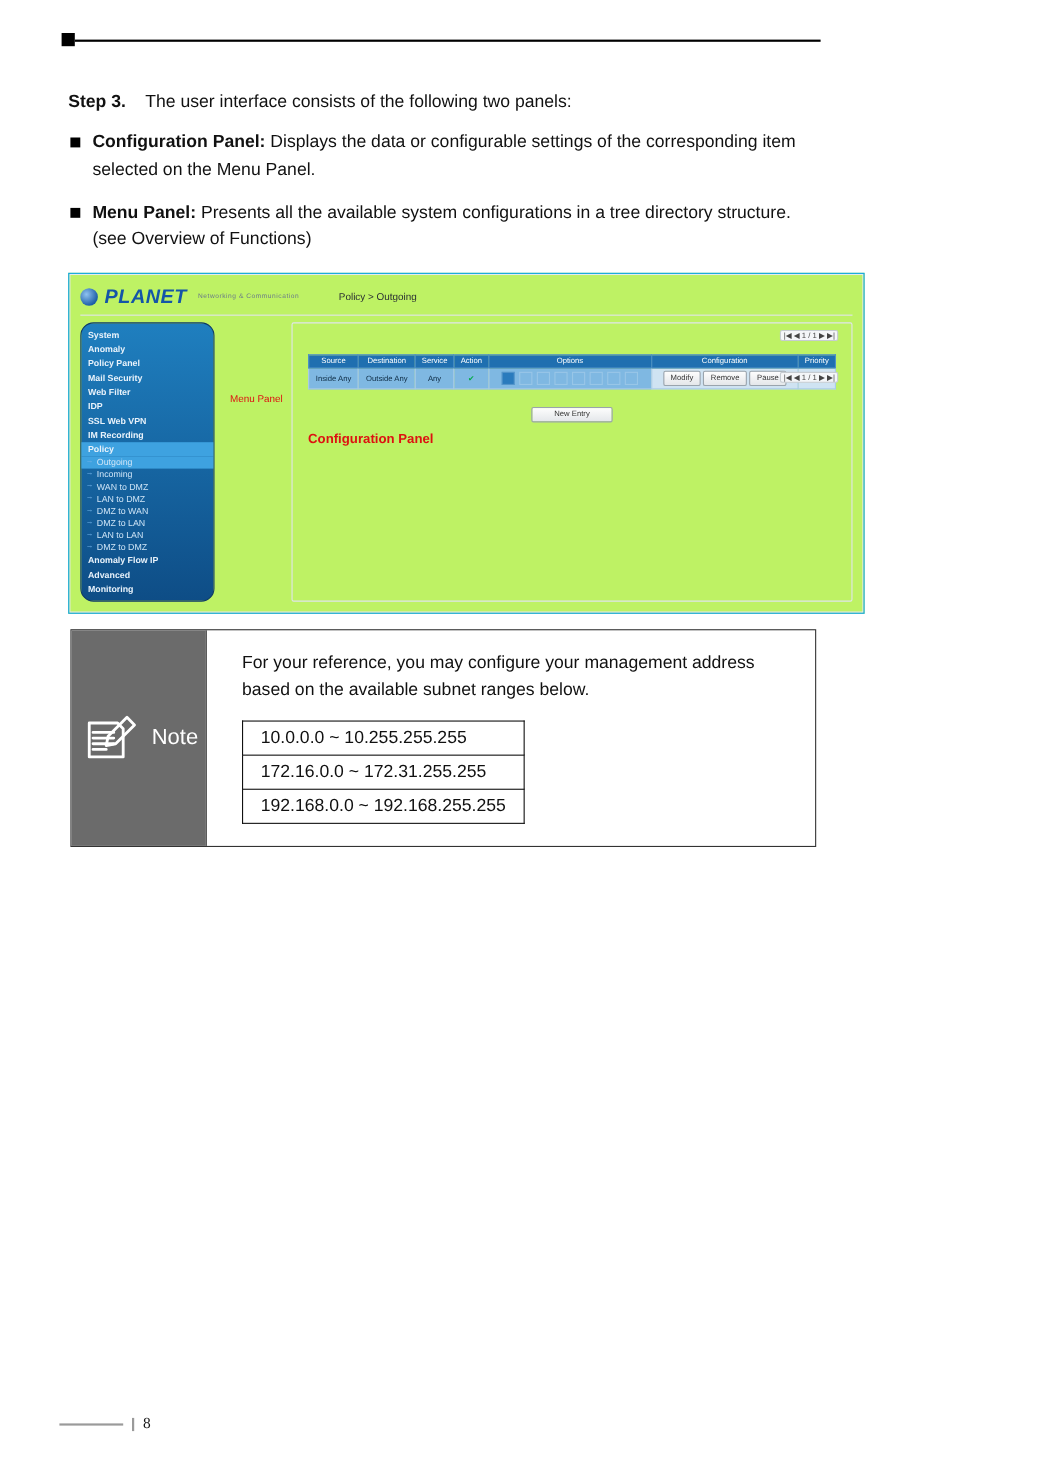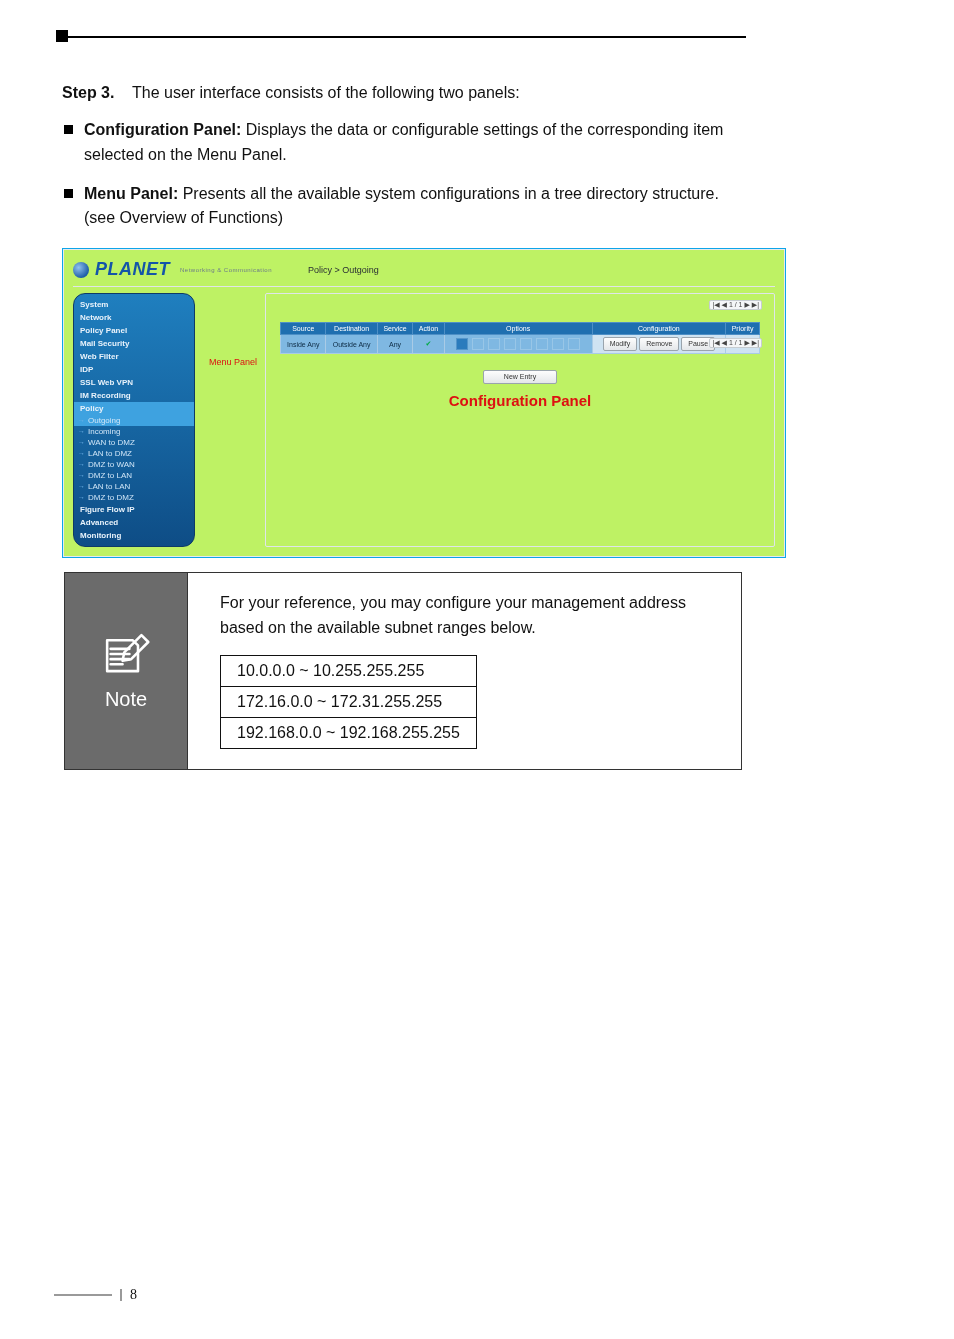--- a/index.html
+++ b/index.html
@@ -30,25 +30,25 @@
   .menu-label{font-size:9px;color:#d11;margin:64px 0 0 6px;white-space:nowrap}
   .sw-main{flex:1;border:1px solid #dfe5ea;border-radius:2px;padding:10px 14px 12px 14px;position:relative;min-height:200px}
   .pager{position:absolute;right:12px;top:6px;font-size:7px;color:#444;border:1px solid #c6ccd1;border-radius:2px;padding:0 2px;background:#f4f6f8}
   .pager2{position:absolute;right:12px;top:44px;font-size:7px;color:#444;border:1px solid #c6ccd1;border-radius:2px;padding:0 2px;background:#f4f6f8}
   table.grid{border-collapse:collapse;width:100%;font-size:7px;margin-top:18px}
   table.grid th{background:#1f6fb0;color:#fff;font-weight:400;padding:2px 4px;border:1px solid #4d8fc6;white-space:nowrap}
   table.grid td{background:#7fb8e2;color:#0c2a43;padding:2px 4px;border:1px solid #a9cbe6;text-align:center;white-space:nowrap}
   .btn-xs{display:inline-block;background:linear-gradient(#fdfdfd,#e4e7ea);border:1px solid #9aa4ad;border-radius:2px;font-size:7px;padding:0 6px;color:#333;line-height:12px}
   .opt-ic{display:inline-block;width:10px;height:10px;vertical-align:middle;border:1px solid #fff3;margin:0 1px}
   .new-entry{display:block;margin:16px auto 8px auto}
-  .conf-label{color:#d11;font-size:15px;text-align:center;font-weight:700;margin-top:8px}
+  .conf-label{color:#d11;font-size:12px;font-weight:700;margin-top:8px}
   .figcap{text-align:center;font-size:15px;margin:14px 0 28px 0}
   .figcap b{font-weight:700}
   .note-box{display:flex;border:1px solid #333;margin:0 2px}
-  .note-left{width:110px;background:#6b6b6b;color:#fff;display:flex;flex-direction:column;align-items:center;justify-content:center;gap:10px;padding:18px 6px}
+  .note-left{width:110px;background:#6b6b6b;color:#fff;display:flex;flex-direction:row;align-items:center;justify-content:center;gap:10px;padding:18px 6px}
   .note-left .nicon{width:56px;height:48px}
   .note-left .nlabel{font-size:20px}
   .note-right{flex:1;padding:18px 20px 20px 32px;border-left:1px solid #333}
   .note-text{font-size:16px;line-height:1.55;margin:0 0 14px 0}
   table.ranges{border-collapse:collapse}
   table.ranges td{border:1px solid #111;padding:6px 16px;font-size:16px;white-space:nowrap}
   .page-footer{position:absolute;left:54px;bottom:36px;display:flex;align-items:center;gap:8px;font-size:14px;font-family:Georgia,'Times New Roman',serif}
   .page-footer .bar{width:58px;height:2px;background:#9a9a9a}
   .page-footer .tick{width:2px;height:12px;background:#9a9a9a}
 </style>
@@ -84,37 +84,37 @@
             <span class="globe"></span>
             <span>PLANET</span>
             <span class="sub">Networking &amp; Communication</span>
           </span>
           <span class="sw-bc">Policy &gt; Outgoing</span>
         </div>
         <div class="sw-body">
           <div style="display:flex;flex-direction:column">
             <div class="sw-side">
               <div class="sec">System</div>
-              <div class="sec">Network</div>
+              <div class="sec">Anomaly</div>
               <div class="sec">Policy Panel</div>
               <div class="sec">Mail Security</div>
               <div class="sec">Web Filter</div>
               <div class="sec">IDP</div>
               <div class="sec">SSL Web VPN</div>
               <div class="sec">IM Recording</div>
               <div class="sec hl">Policy</div>
                 <div class="itm hl">Outgoing</div>
                 <div class="itm">Incoming</div>
                 <div class="itm">WAN to DMZ</div>
                 <div class="itm">LAN to DMZ</div>
                 <div class="itm">DMZ to WAN</div>
                 <div class="itm">DMZ to LAN</div>
                 <div class="itm">LAN to LAN</div>
                 <div class="itm">DMZ to DMZ</div>
-              <div class="sec">Figure Flow IP</div>
+              <div class="sec">Anomaly Flow IP</div>
               <div class="sec">Advanced</div>
               <div class="sec">Monitoring</div>
             </div>
           </div>
           <div class="menu-label">Menu Panel</div>
           <div class="sw-main">
             <span class="pager">|◀ ◀ 1 / 1 ▶ ▶|</span>
             <table class="grid">
               <tbody>
                   <tr>

